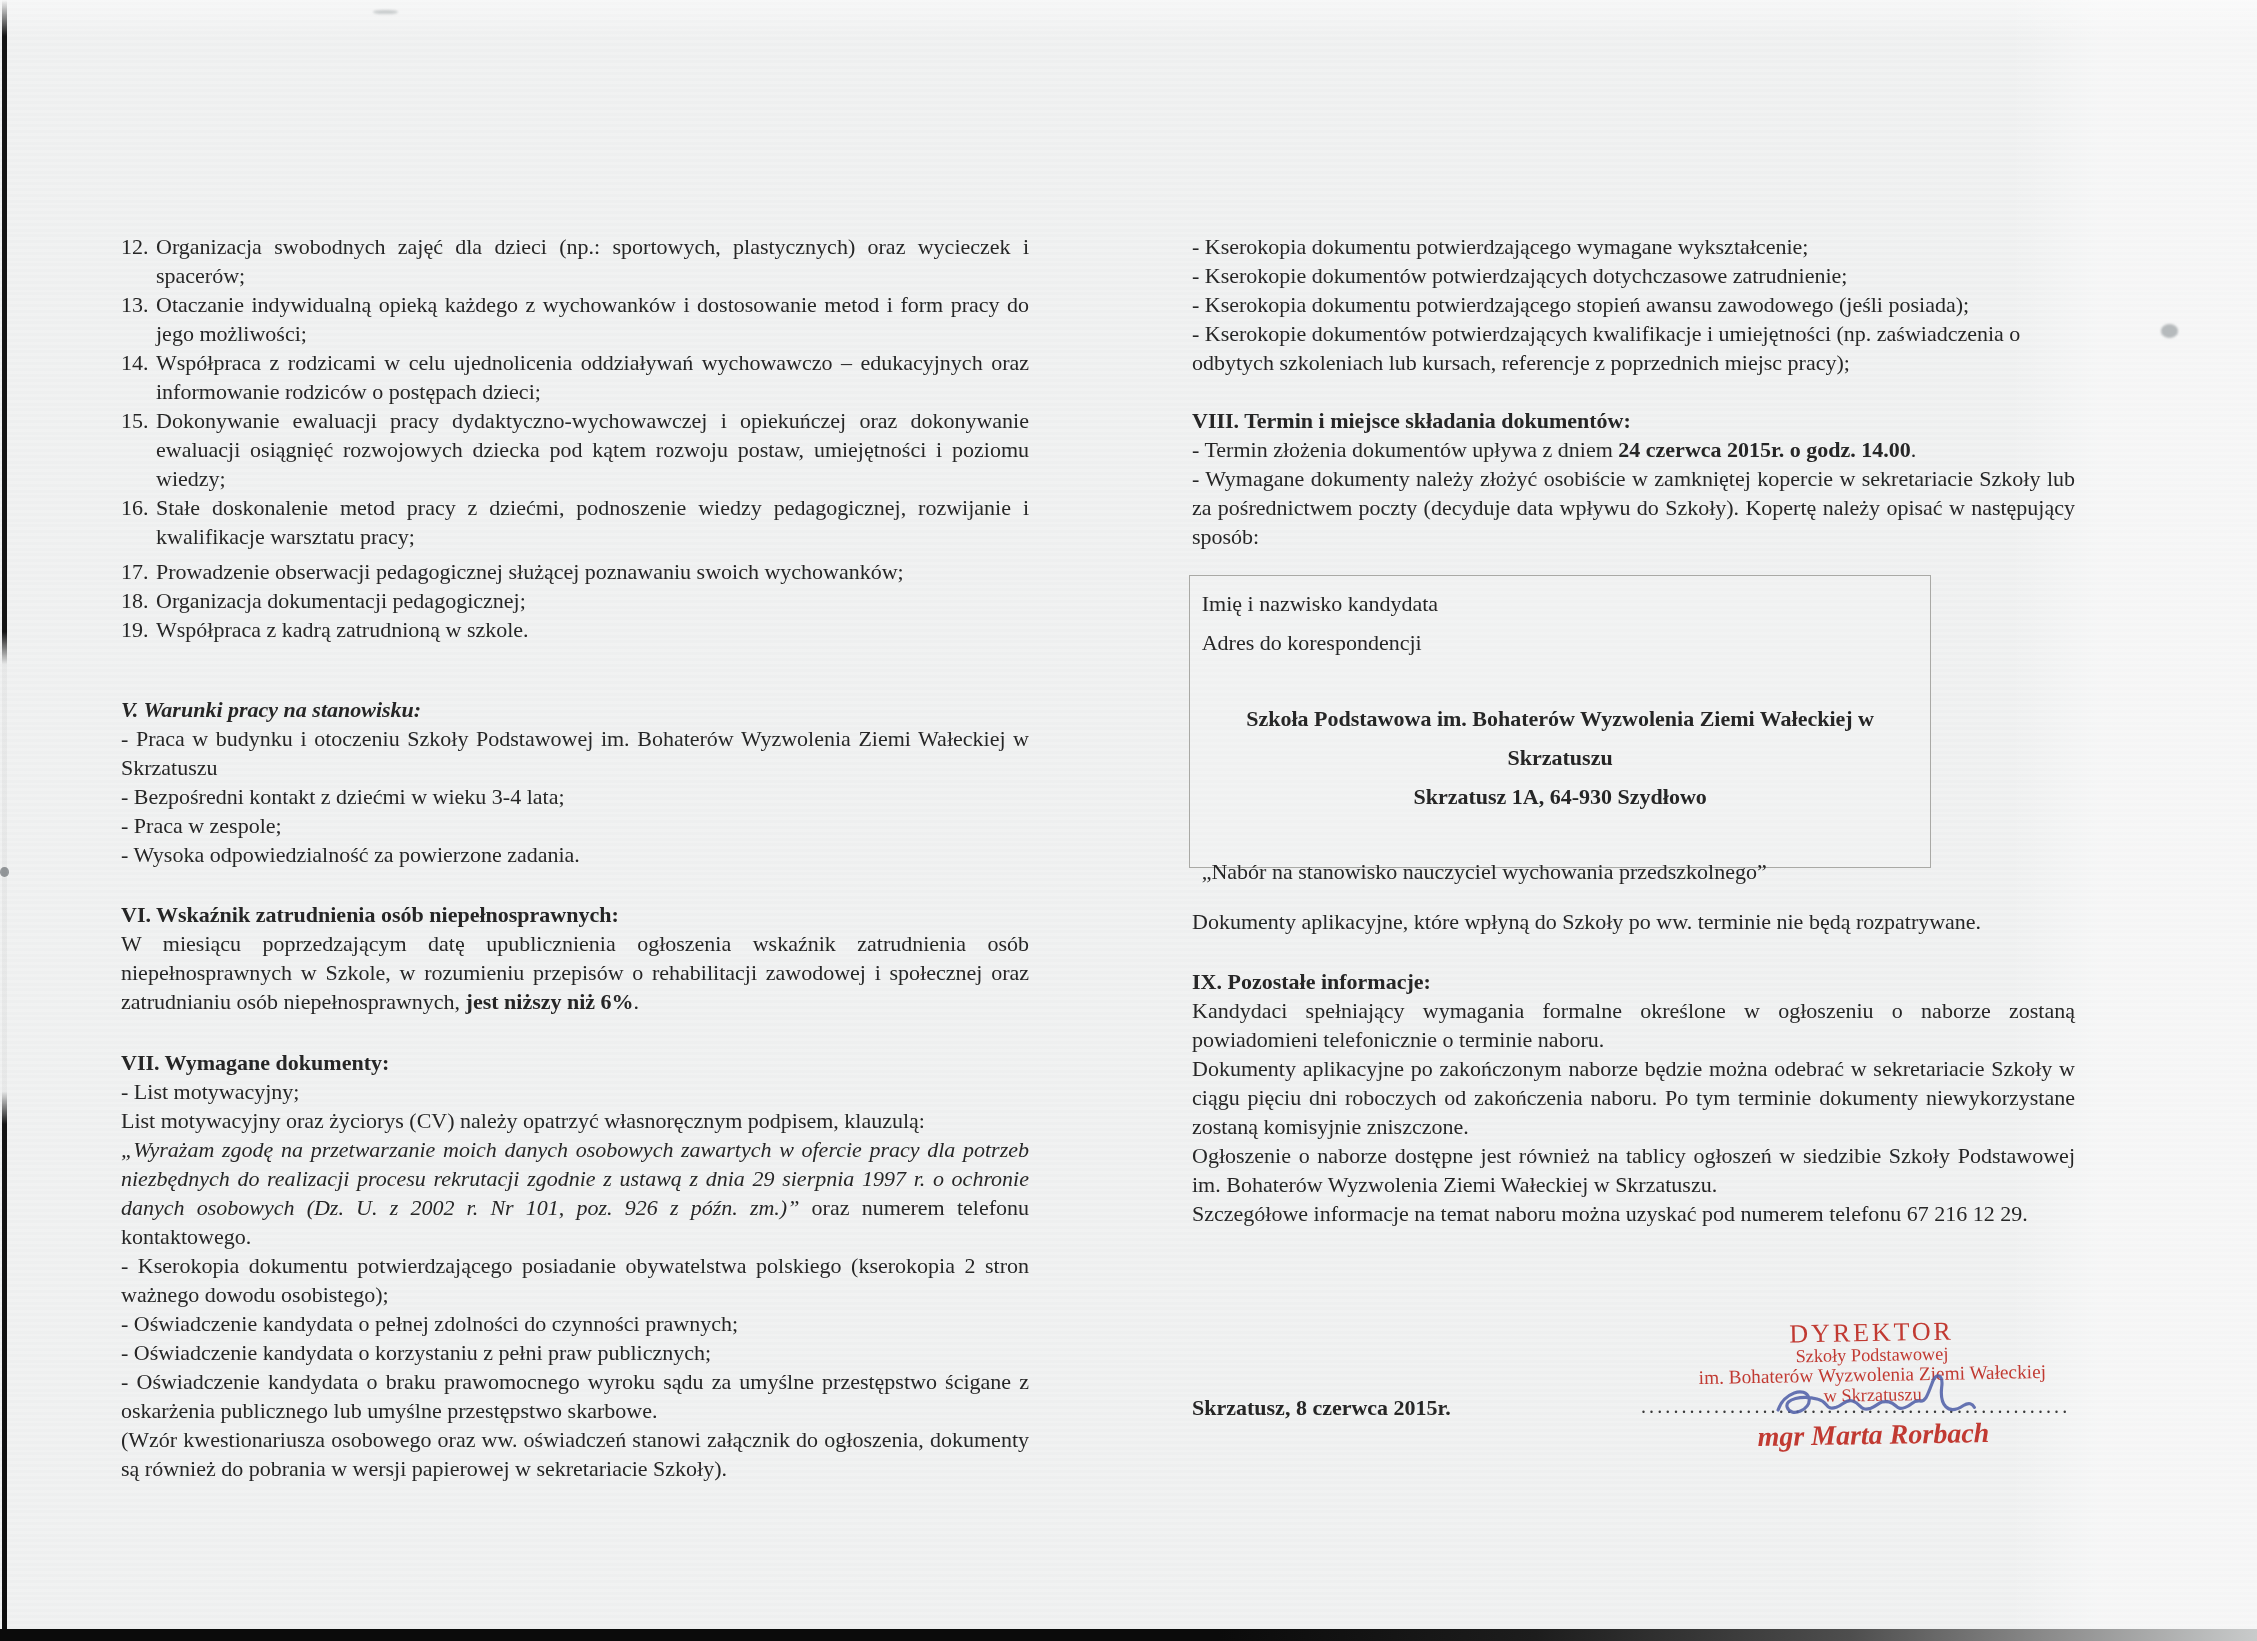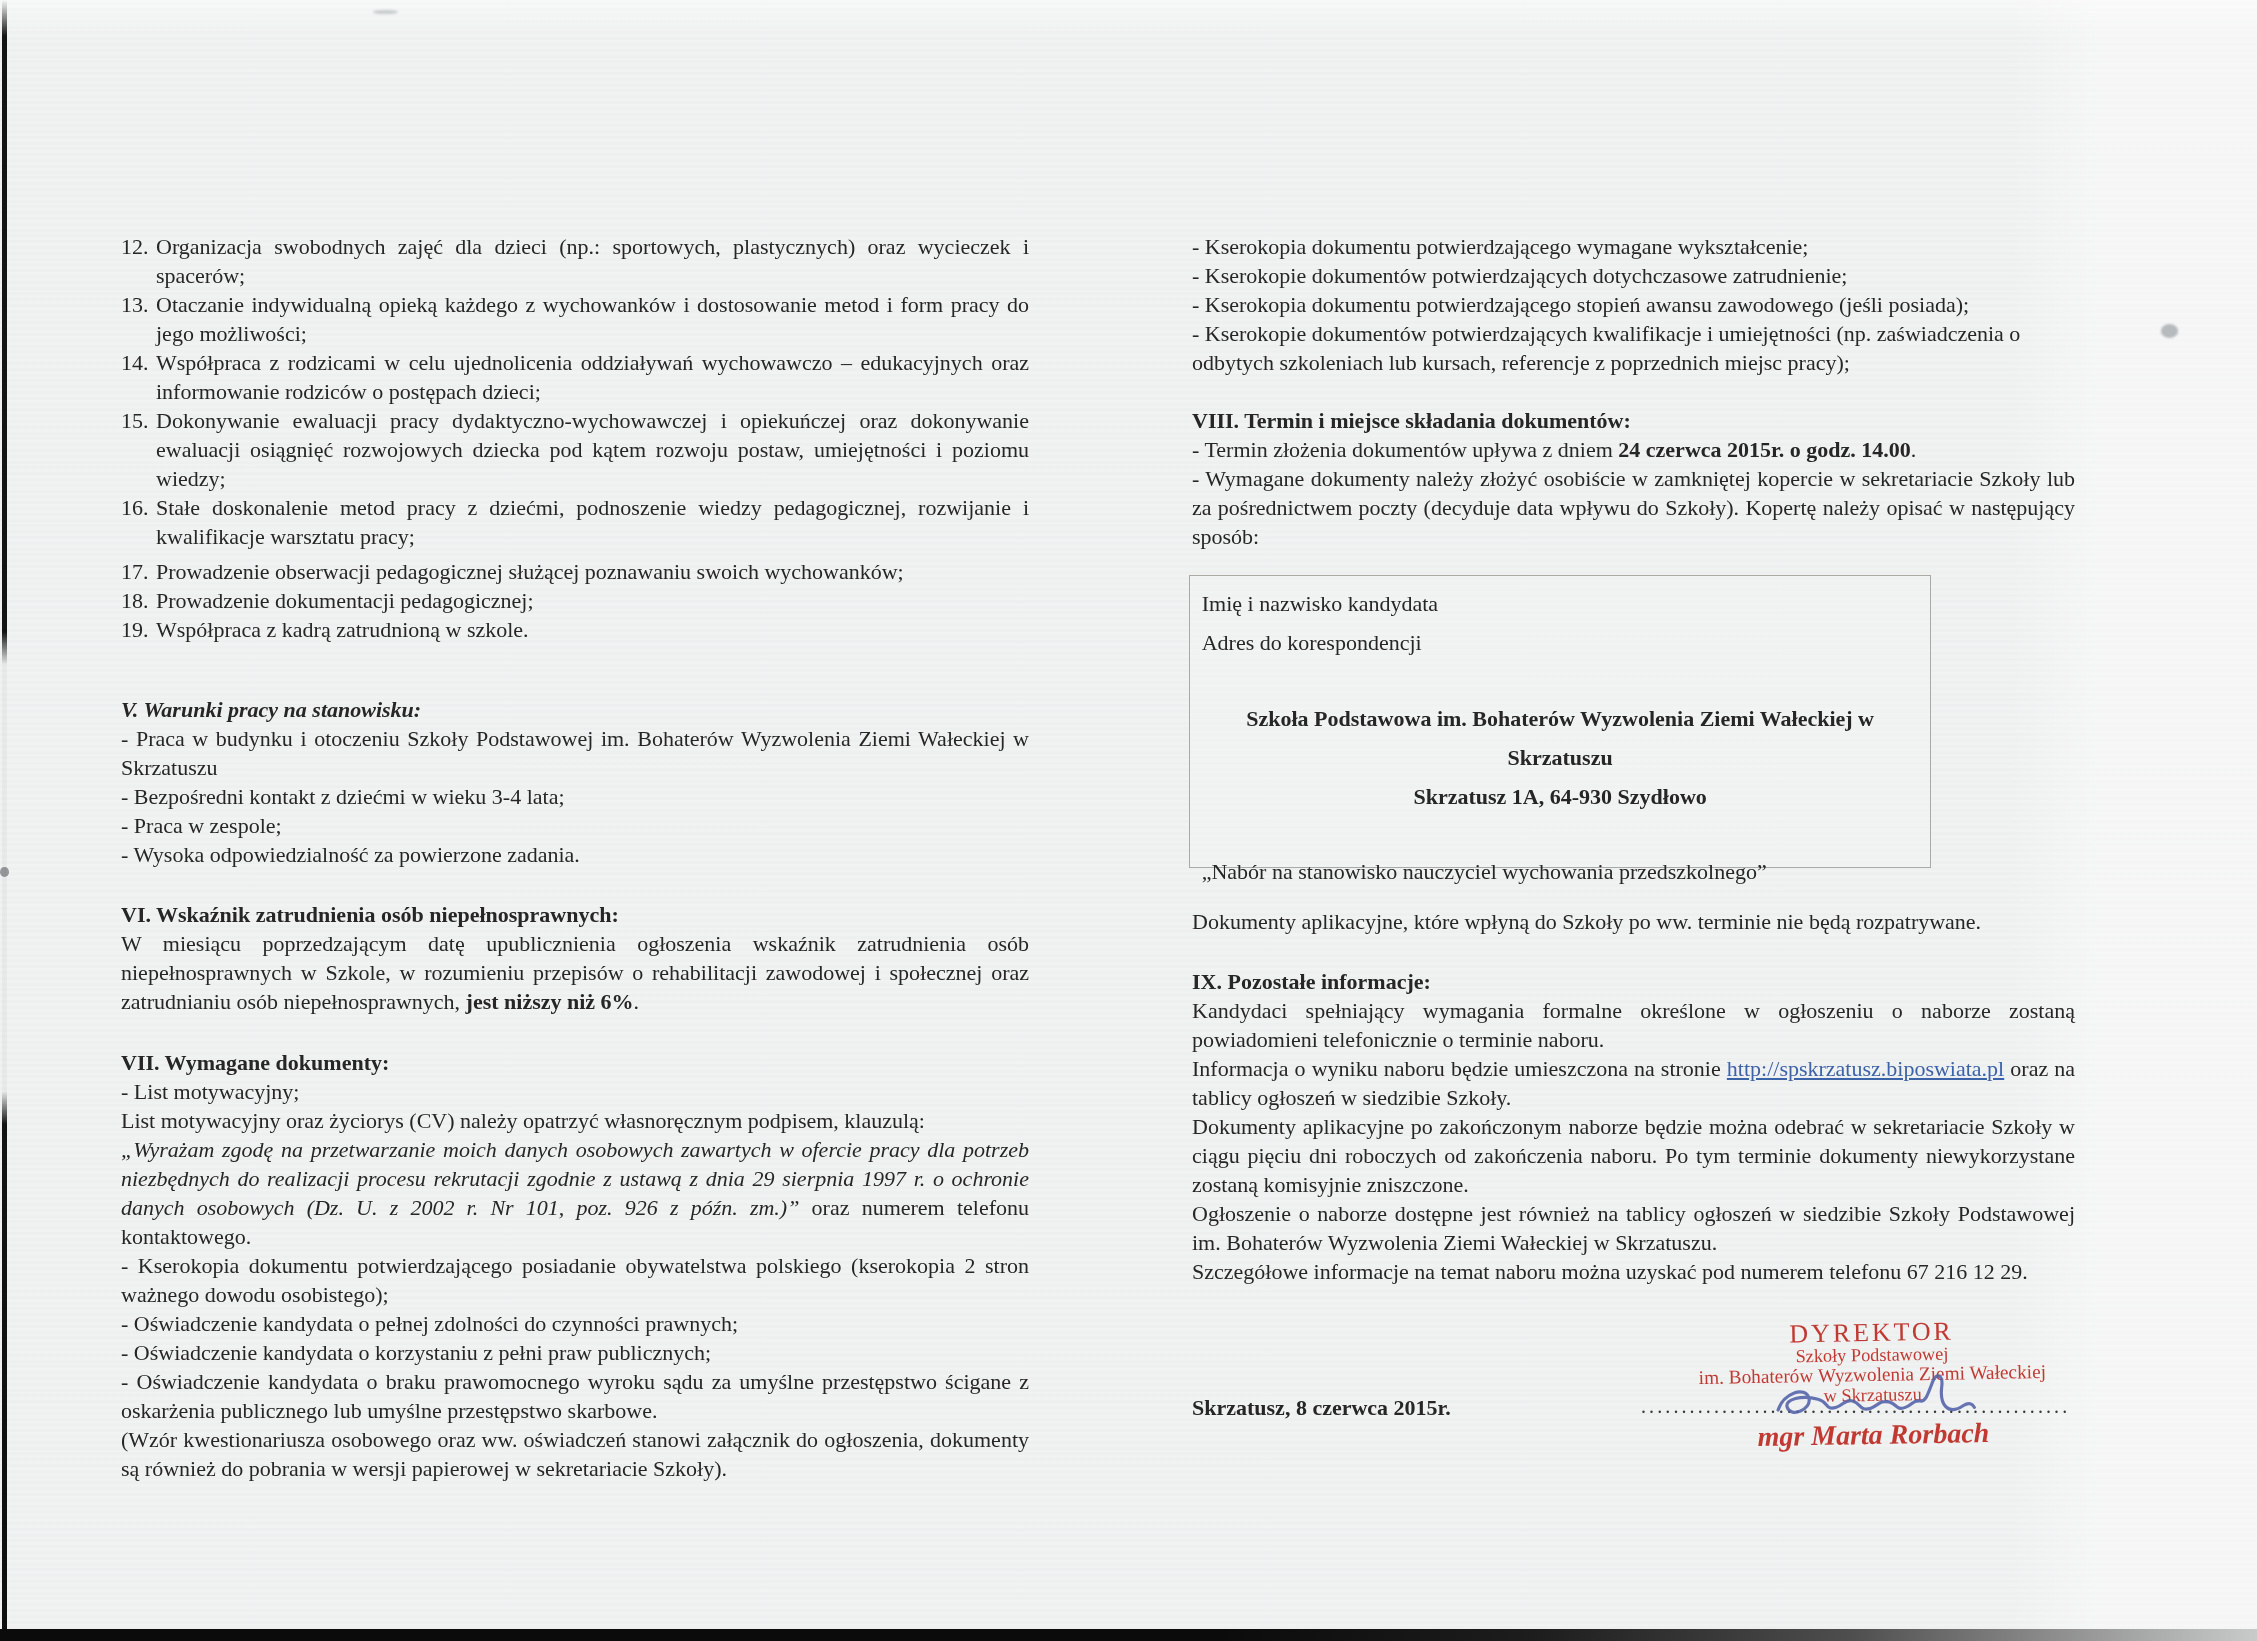--- a/index.html
+++ b/index.html
@@ -117,21 +117,21 @@
       <div class="li">
         <span class="num">16.</span>
         <span>Stałe doskonalenie metod pracy z dziećmi, podnoszenie wiedzy pedagogicznej, rozwijanie i kwalifikacje warsztatu pracy;</span>
       </div>
       <div class="li gap">
         <span class="num">17.</span>
         <span>Prowadzenie obserwacji pedagogicznej służącej poznawaniu swoich wychowanków;</span>
       </div>
       <div class="li">
         <span class="num">18.</span>
-        <span>Prowadzenie dokumentacji pedagogicznej;</span>
+        <span>Organizacja dokumentacji pedagogicznej;</span>
       </div>
       <div class="li">
         <span class="num">19.</span>
         <span>Współpraca z kadrą zatrudnioną w szkole.</span>
       </div>
     </div>
 
     <h3 class="mt-v">V. Warunki pracy na stanowisku:</h3>
     <div class="jst">- Praca w budynku i otoczeniu Szkoły Podstawowej im. Bohaterów Wyzwolenia Ziemi Wałeckiej w Skrzatuszu</div>
     <div>- Bezpośredni kontakt z dziećmi w wieku 3-4 lata;</div>
@@ -170,21 +170,20 @@
         <div>Szkoła Podstawowa im. Bohaterów Wyzwolenia Ziemi Wałeckiej w Skrzatuszu</div>
         <div>Skrzatusz 1A, 64-930 Szydłowo</div>
       </div>
       <div class="env-pos">„Nabór na stanowisko nauczyciel wychowania przedszkolnego”</div>
     </div>
 
     <div class="after-box">Dokumenty aplikacyjne, które wpłyną do Szkoły po ww. terminie nie będą rozpatrywane.</div>
 
     <h3 class="mt-ix">IX. Pozostałe informacje:</h3>
     <div class="jst">Kandydaci spełniający wymagania formalne określone w ogłoszeniu o naborze zostaną powiadomieni telefonicznie o terminie naboru.</div>
-    <div class="jst"><span>Informacja o wyniku naboru będzie umieszczona na stronie </span><span class="url">http://spskrzatusz.biposwiata.pl</span><span> oraz na tablicy ogłoszeń w siedzibie Szkoły.</span></div>
     <div class="jst">Dokumenty aplikacyjne po zakończonym naborze będzie można odebrać w sekretariacie Szkoły w ciągu pięciu dni roboczych od zakończenia naboru. Po tym terminie dokumenty niewykorzystane zostaną komisyjnie zniszczone.</div>
     <div class="jst">Ogłoszenie o naborze dostępne jest również na tablicy ogłoszeń w siedzibie Szkoły Podstawowej im. Bohaterów Wyzwolenia Ziemi Wałeckiej w Skrzatuszu.</div>
     <div>Szczegółowe informacje na temat naboru można uzyskać pod numerem telefonu 67 216 12 29.</div>
   </div>
 
   <div class="date-line">Skrzatusz, 8 czerwca 2015r.</div>
 
   <div class="dotline">..........................................................</div>
 
   <div class="stamp">

